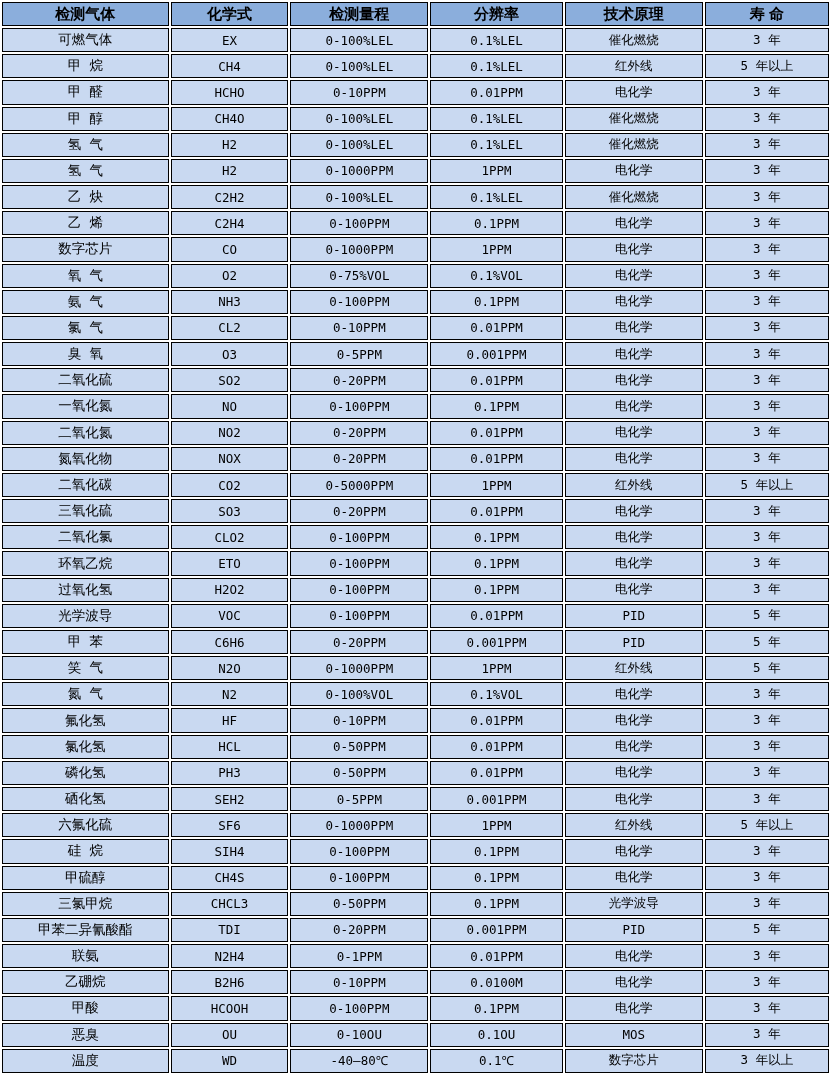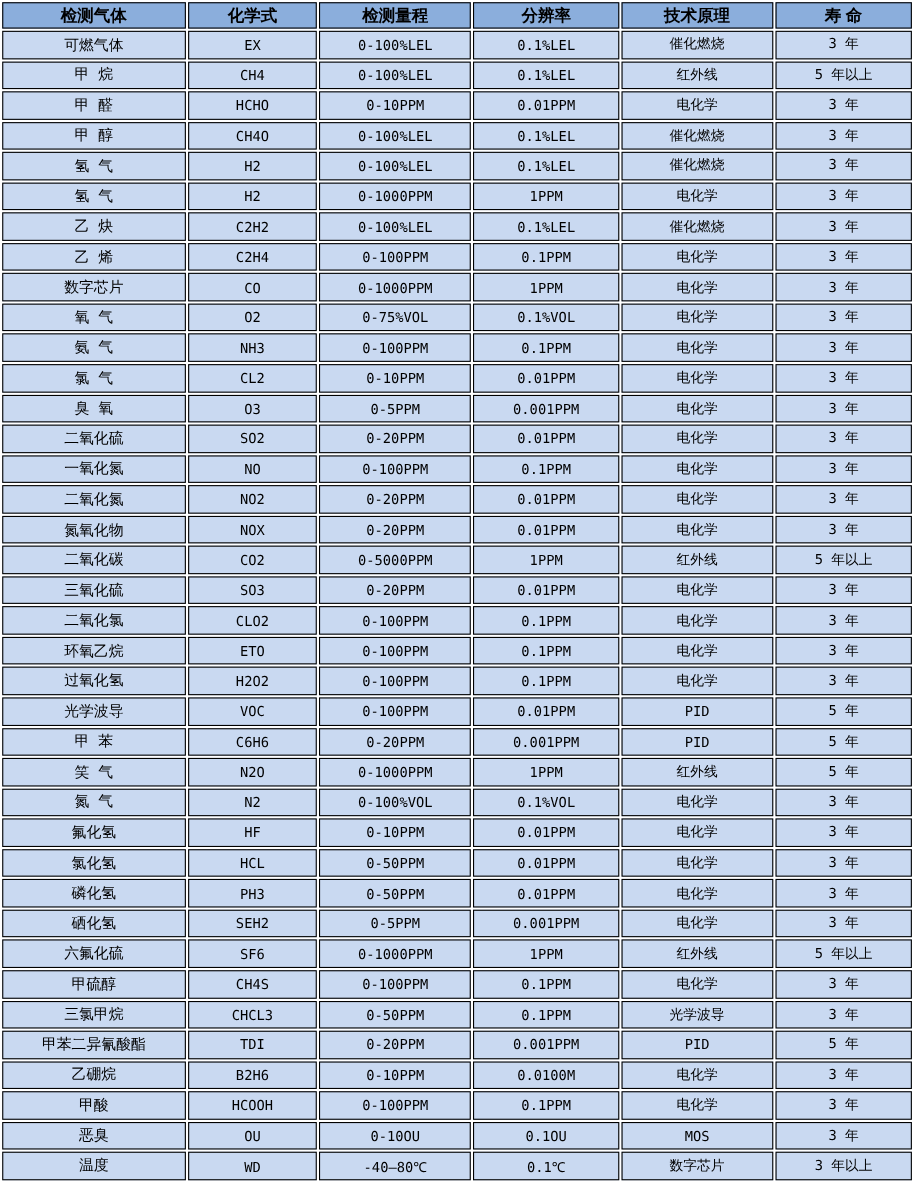--- a/index.html
+++ b/index.html
@@ -317,20 +317,28 @@
 
   <tr>
     <td class="c-gas">六氟化硫</td>
     <td>SF6</td>
     <td>0-1000PPM</td>
     <td>1PPM</td>
     <td>红外线</td>
     <td>5 年以上</td>
   </tr>
 
+  <tr>
+    <td class="c-gas">硅 烷</td>
+    <td>SIH4</td>
+    <td>0-100PPM</td>
+    <td>0.1PPM</td>
+    <td>电化学</td>
+    <td>3 年</td>
+  </tr>
 
 
   <tr>
     <td class="c-gas">甲硫醇</td>
     <td>CH4S</td>
     <td>0-100PPM</td>
     <td>0.1PPM</td>
     <td>电化学</td>
     <td>3 年</td>
   </tr>
@@ -347,20 +355,28 @@
 
   <tr>
     <td class="c-gas">甲苯二异氰酸酯</td>
     <td>TDI</td>
     <td>0-20PPM</td>
     <td>0.001PPM</td>
     <td>PID</td>
     <td>5 年</td>
   </tr>
 
+  <tr>
+    <td class="c-gas">联氨</td>
+    <td>N2H4</td>
+    <td>0-1PPM</td>
+    <td>0.01PPM</td>
+    <td>电化学</td>
+    <td>3 年</td>
+  </tr>
 
 
   <tr>
     <td class="c-gas">乙硼烷</td>
     <td>B2H6</td>
     <td>0-10PPM</td>
     <td>0.0100M</td>
     <td>电化学</td>
     <td>3 年</td>
   </tr>

